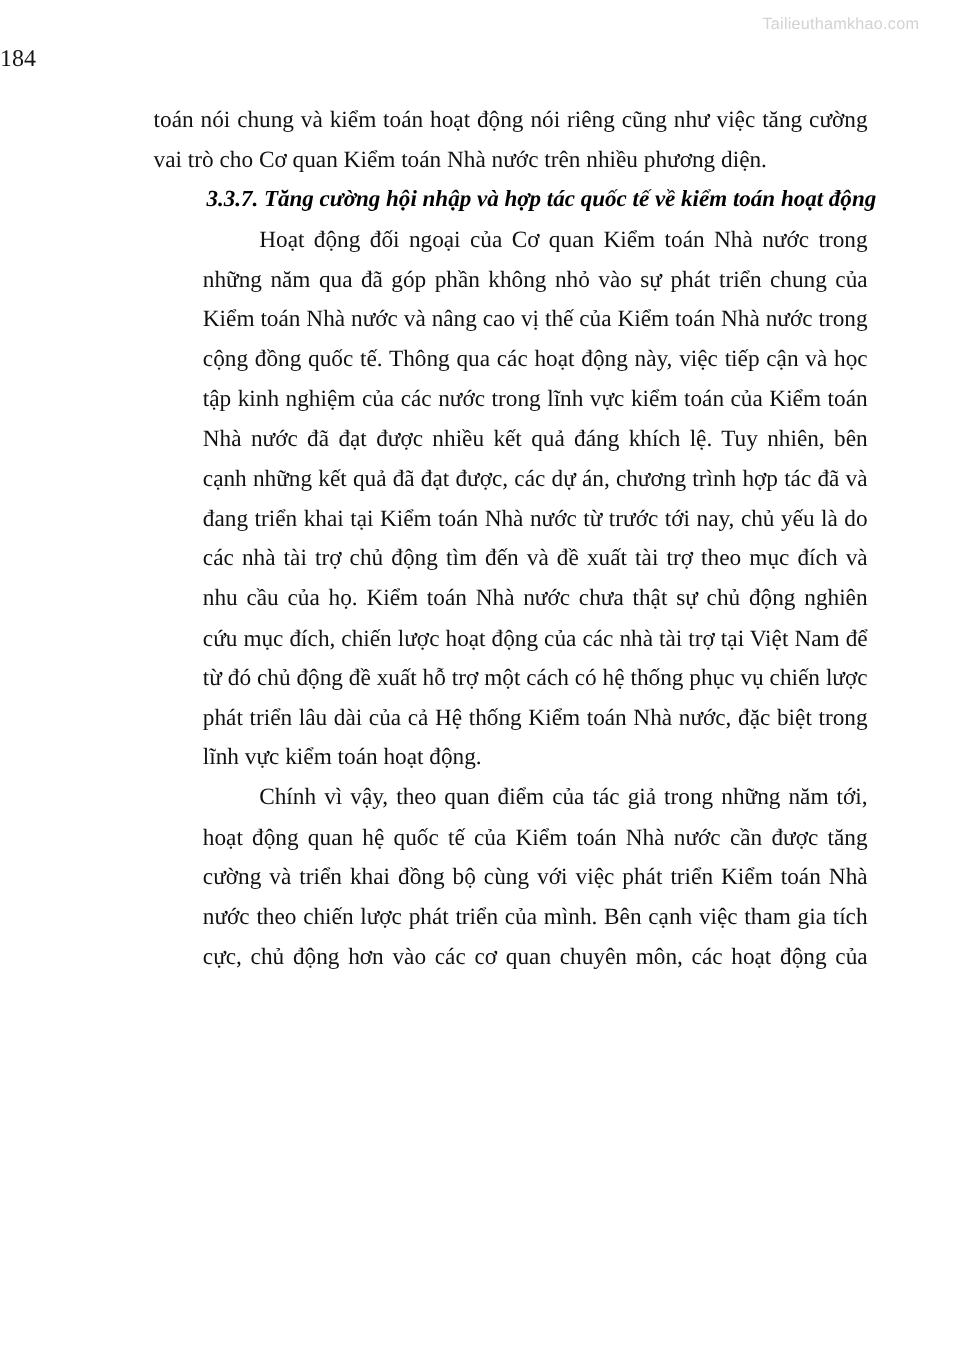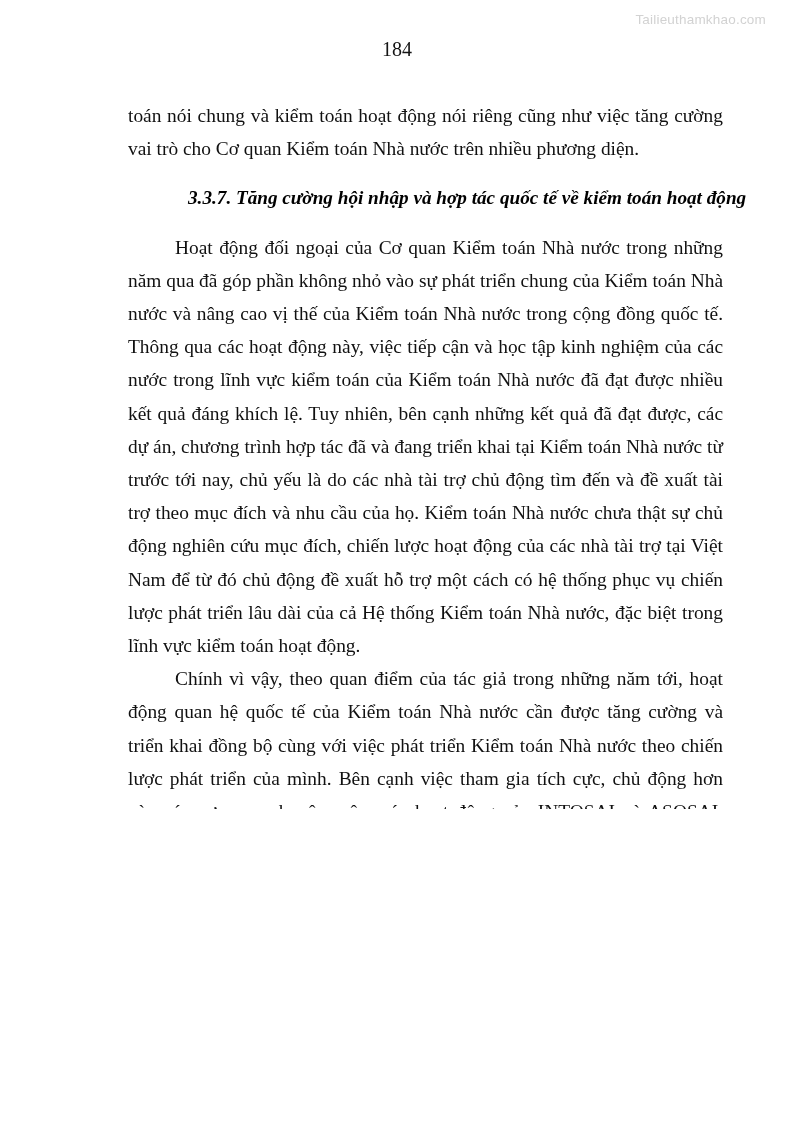--- a/index.html
+++ b/index.html
@@ -27,45 +27,46 @@
     letter-spacing: 0.2px;
     color: #d2d2d2;
     white-space: nowrap;
     user-select: none;
   }
   .page-number {
     position: absolute;
     top: 36px;
     left: 0;
     width: 794px;
-    text-align: center;
+    text-align: left;
     font-size: 20px;
     line-height: 26px;
     color: #151515;
   }
   .body-block {
     position: absolute;
     left: 128px;
-    top: 99px;
+    top: 84px;
     width: 595px;
   }
   p.para {
     margin: 0;
     font-size: 19.4px;
     line-height: 33.2px;
     text-align: justify;
     text-justify: inter-word;
     color: #111111;
     hyphens: none;
   }
   p.para.indent {
     text-indent: 47px;
+    margin-left: 41px;
   }
   h3.section-heading {
-    margin: 16px;
+    margin: 0;
     padding-left: 44px;
     font-size: 19.2px;
     line-height: 33.2px;
     font-weight: bold;
     font-style: italic;
     color: #000000;
     text-align: left;
     white-space: nowrap;
   }
   

